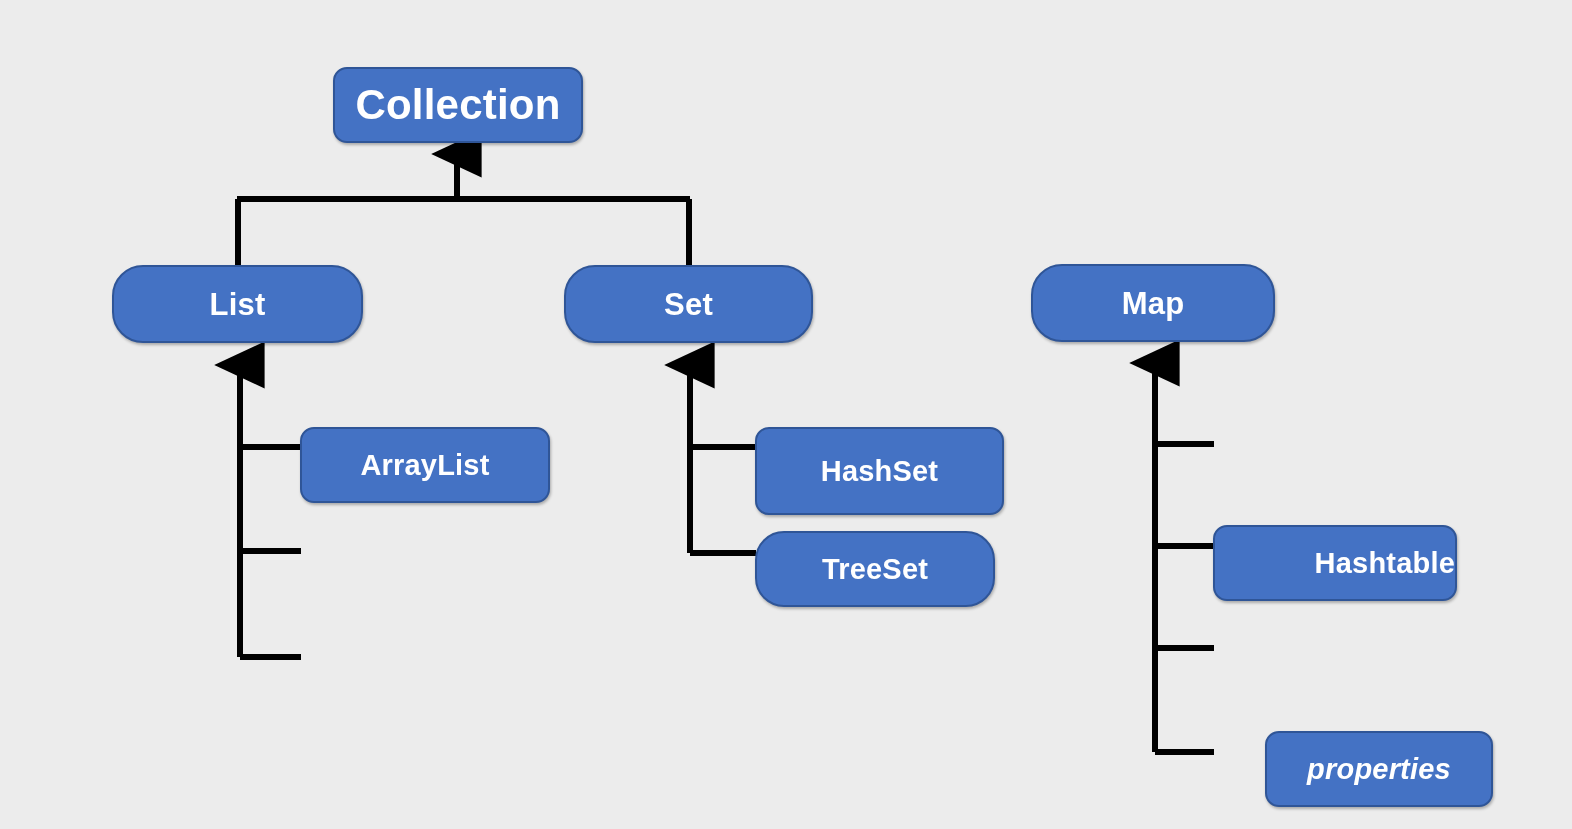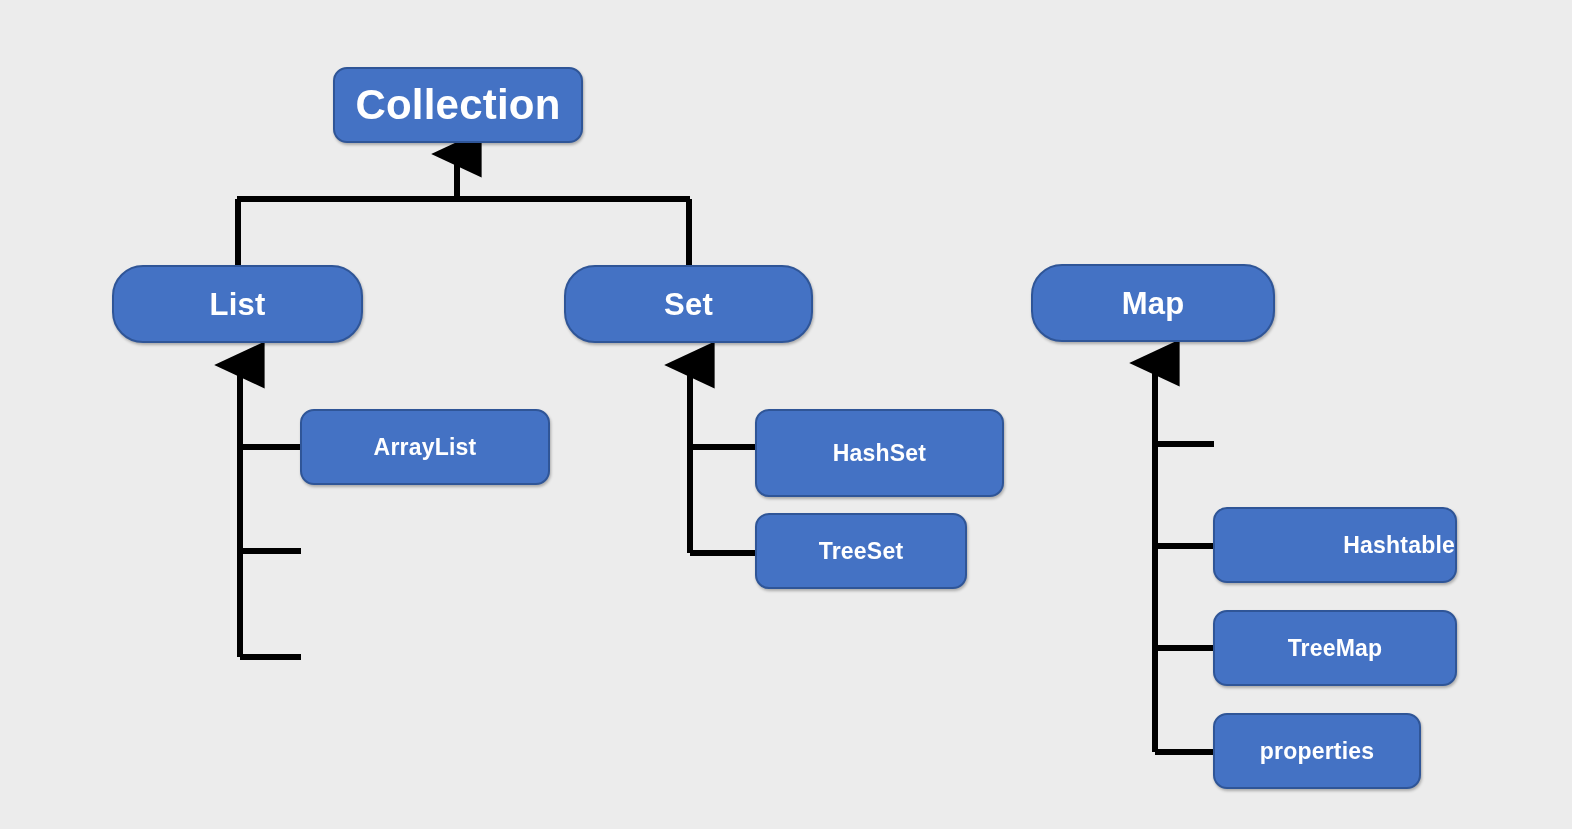--- a/index.html
+++ b/index.html
@@ -42,21 +42,21 @@
     letter-spacing: 0.2px;
     user-select: none;
   }
   .node .label {
     display: block;
     line-height: 1;
     white-space: nowrap;
   }
   .node.root   { font-size: 42px; }
   .node.mid    { font-size: 31px; border-radius: 31px; }
-  .node.leaf   { font-size: 23px; }
+  .node.leaf   { font-size: 29px; margin-top: 18px; }
 </style>
 </head>
 <body>
 
 <div id="canvas">
 
   <svg id="edges" viewBox="0 0 1572 829" width="1572" height="829" xmlns="http://www.w3.org/2000/svg">
     <defs>
       <marker id="arrowhead" markerWidth="9" markerHeight="9" refX="4.5" refY="4.5" orient="auto" markerUnits="strokeWidth">
         <path d="M 0.6 8.6 L 4.5 0.2 L 8.4 8.6 Z" fill="#000000"></path>
@@ -111,30 +111,27 @@
   <div class="node leaf" style="left:300px; top:409px; width:250px; height:76px;">
     <span class="label">ArrayList</span>
   </div>
 
 
 
   <div class="node leaf" style="left:755px; top:409px; width:249px; height:88px;">
     <span class="label">HashSet</span>
   </div>
 
-  <div class="node leaf" style="left:755px; top:513px; width:212px; height:76px;">
+  <div class="node leaf" style="left:755px; top:513px; width:240px; height:76px;border-radius:29px;">
     <span class="label">TreeSet</span>
   </div>
 
 
   <div class="node leaf" style="left:1213px; top:507px; width:244px; height:76px;justify-content:flex-end;">
     <span class="label">Hashtable</span>
   </div>
 
-  <div class="node leaf" style="left:1213px; top:610px; width:244px; height:76px;">
-    <span class="label">TreeMap</span>
-  </div>
 
-  <div class="node leaf" style="left:1213px; top:713px; width:208px; height:76px;">
+  <div class="node leaf" style="left:1265px; top:713px; width:228px; height:76px;font-style:italic;">
     <span class="label">properties</span>
   </div>
 
 </div>
 
 </body></html>

